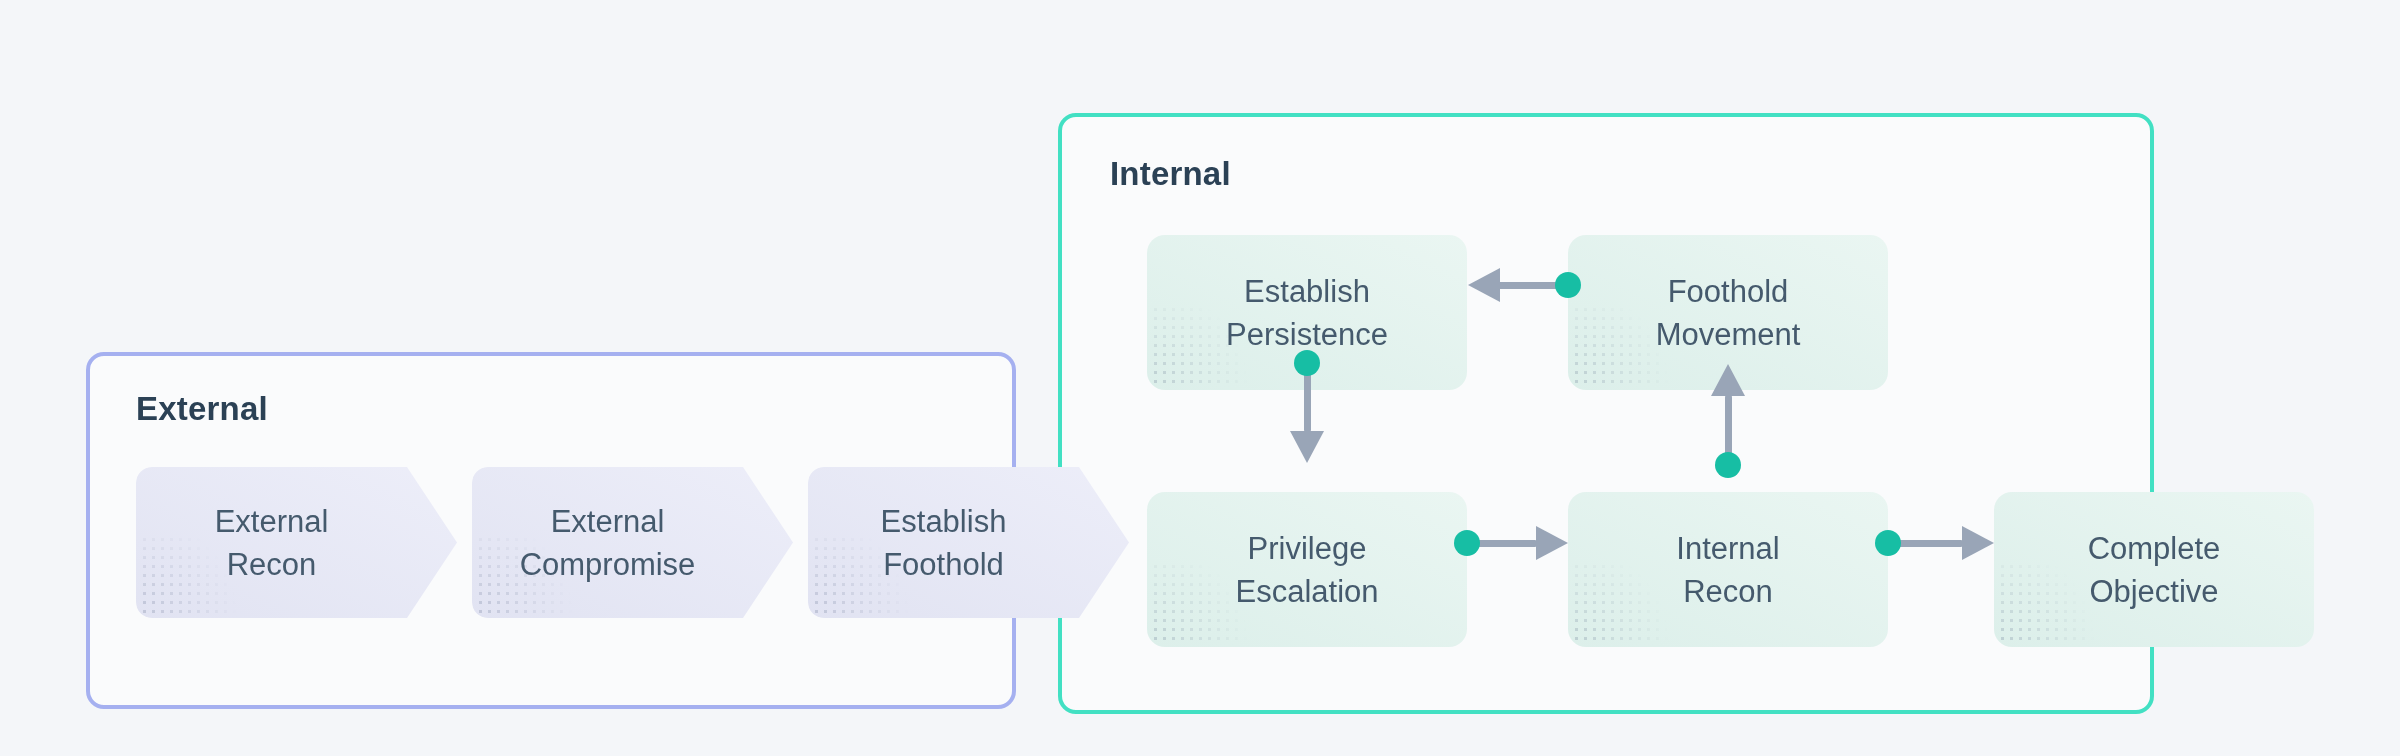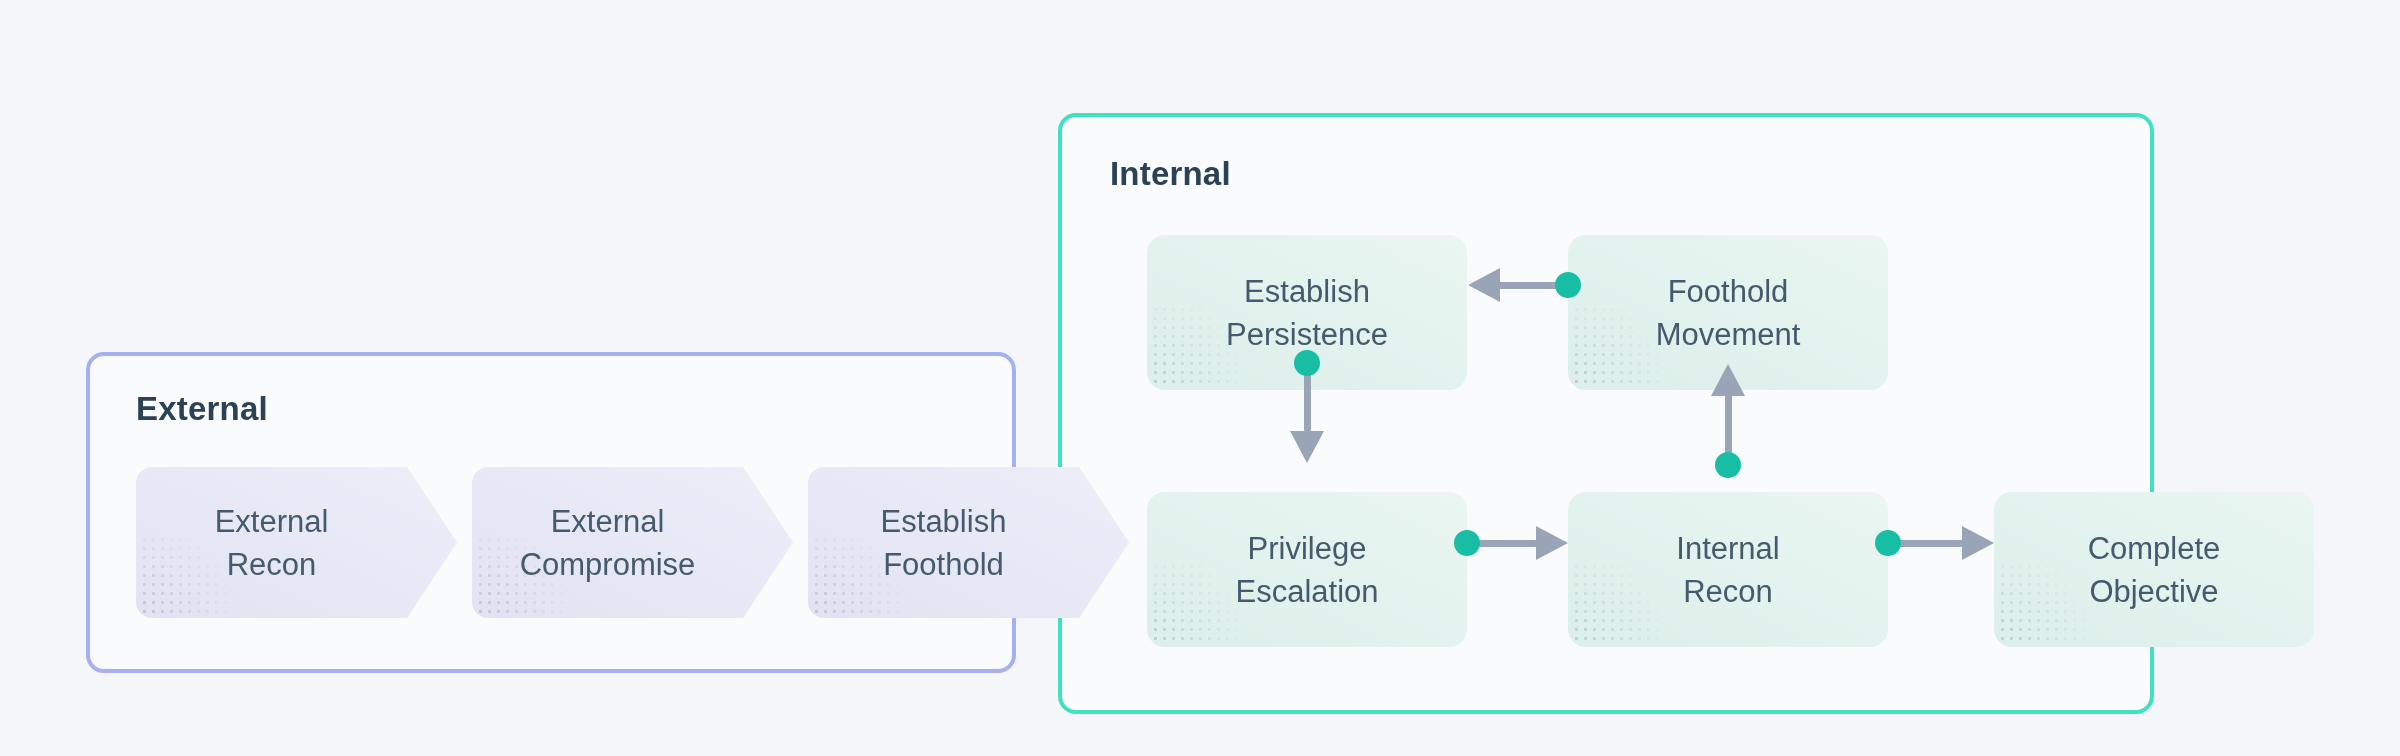--- a/index.html
+++ b/index.html
@@ -11,21 +11,21 @@
     --ext-border:#A5B0F0;
     --int-border:#42E0C3;
   }
   html,body{margin:0;padding:0;background:var(--bg);}
   .page{
     position:relative;width:2400px;height:756px;background:var(--bg);
     font-family:"Liberation Sans","DejaVu Sans",sans-serif;overflow:hidden;
   }
   
   .panel{position:absolute;border-radius:18px;box-sizing:border-box;background:rgba(255,255,255,0.5);}
-  .panel.external{left:86px;top:352px;width:930px;height:321px;border:4px solid var(--ext-border);z-index:2;}
+  .panel.external{left:86px;top:352px;width:930px;height:357px;border:4px solid var(--ext-border);z-index:2;}
   .panel.internal{left:1058px;top:86px;width:1096px;height:601px;border:4px solid var(--int-border);z-index:1;margin-top:27px;}
   .group-label{
     position:absolute;margin:0;font-size:33px;font-weight:700;color:var(--group-text);letter-spacing:.2px;
   }
   .panel.external .group-label{left:46px;top:34px;}
   .panel.internal .group-label{left:48px;top:38px;}
   
   .chevron{
     position:absolute;top:111px;width:321px;height:151px;
     display:flex;align-items:center;justify-content:center;

